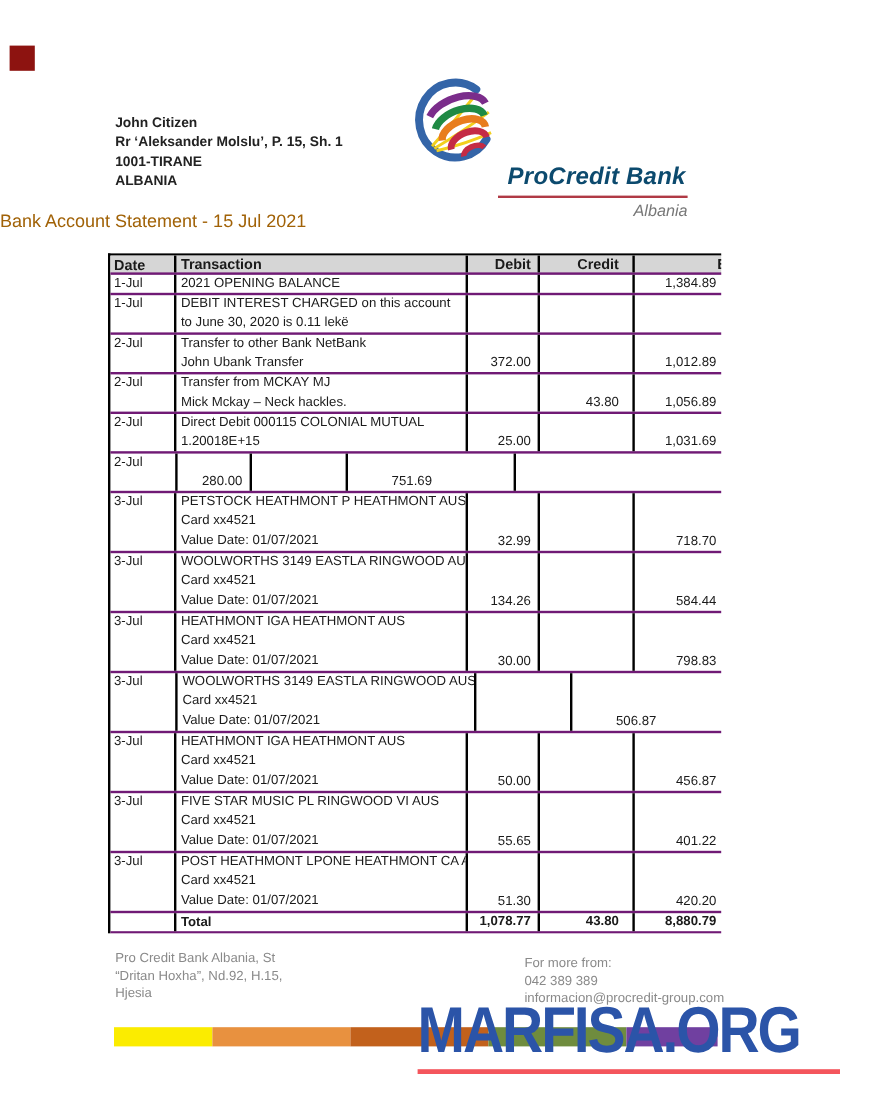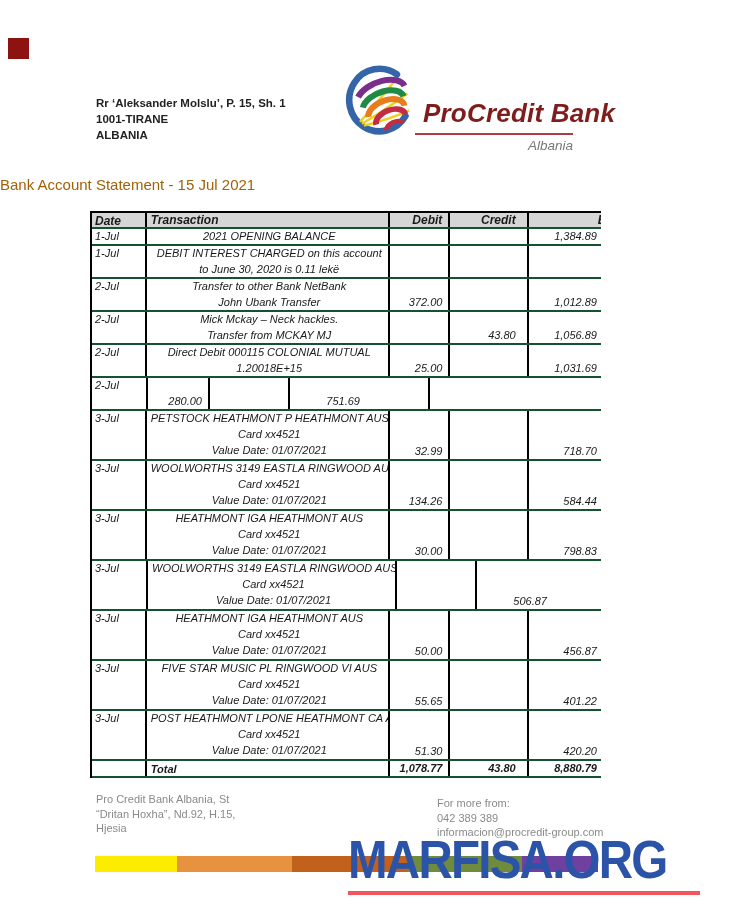--- a/index.html
+++ b/index.html
@@ -8,38 +8,38 @@
 
   .click-marker{position:absolute;left:8px;top:38px;width:21px;height:21px;background:#8D1310;}
 
   
   .address{position:absolute;left:96px;top:95px;font-size:11.5px;font-weight:bold;line-height:16px;color:#222;}
 
   
   .logo{position:absolute;left:343px;top:64px;display:flex;}
   .logo svg{display:block;}
   .logo-text{margin-left:10px;padding-top:34px;}
-  .bank-name{font-size:26px;font-weight:bold;font-style:italic;color:#7f1d1d;letter-spacing:0.2px;white-space:nowrap;}
+  .bank-name{font-size:20px;font-weight:bold;font-style:italic;color:#0c4a6e;letter-spacing:0.2px;white-space:nowrap;margin-top:38px;}
   .logo-underline{width:158px;height:2px;background:#B03A45;margin-top:4px;margin-left:-8px;}
   .bank-region{font-size:13.5px;font-style:italic;color:#777;text-align:right;margin-top:3px;width:150px;}
 
   .title{position:absolute;left:0;top:176px;width:730px;text-align:left;font-size:15px;color:#a16207;}
 
   
   .statement-table{position:absolute;left:90px;top:211px;width:511px;overflow:hidden;font-size:11px;}
   .table-inner{width:575px;border-top:2px solid #000;border-left:2px solid #000;}
-  .t-row{display:flex;border-bottom:2px solid #14532d;box-sizing:border-box;font-style:italic;}
+  .t-row{display:flex;border-bottom:2px solid #701a75;box-sizing:border-box;}
   .cell{box-sizing:border-box;border-right:2px solid #000;overflow:hidden;}
   .cell.date{width:56px;padding:1px 0 0 3px;}
   .cell.trans{width:249px;padding-left:4px;}
   .cell.num{display:flex;align-items:flex-end;justify-content:flex-end;padding-bottom:2px;}
   .cell.debit{width:62px;padding-right:6px;}
   .cell.credit{width:80px;padding-right:11px;}
   .cell.balance{width:140px;padding-right:68px;}
-  .tline{line-height:15.8px;height:15.8px;white-space:nowrap;text-align:center;}
+  .tline{line-height:15.8px;height:15.8px;white-space:nowrap;}
   .hrow{height:16px;background:#D6D6D6;font-size:12px;font-weight:bold;}
   .hrow .cell{display:flex;align-items:center;}
   .hrow .cell.date,.hrow .cell.trans{justify-content:flex-start;}
   .hrow .cell.num{align-items:center;padding-bottom:0;}
   .hrow .cell.balance{justify-content:flex-start;padding-left:69px;padding-right:0;white-space:nowrap;}
   .r1{height:17px;}.r2{height:33px;}.r3{height:50px;}
   .t-row.total{height:17px;font-weight:bold;}
   .t-row.total .cell.trans{display:flex;align-items:center;}
 
   
@@ -56,20 +56,21 @@
   .marfisa-underline{position:absolute;left:348px;top:891px;width:352px;height:4px;background:#F4555C;}
 </style>
 </head>
 <body>
 
 <div class="page">
 
   <div class="click-marker"></div>
 
   <div class="address">
+    <div>John Citizen</div>
     <div>Rr ‘Aleksander Molslu’, P. 15, Sh. 1</div>
     <div>1001-TIRANE</div>
     <div>ALBANIA</div>
   </div>
 
   <div class="logo">
     <span>
       <svg viewBox="0 0 74 76" width="70" height="74" xmlns="http://www.w3.org/2000/svg">
         <path d="M 57 10 A 32 33 0 1 0 66 54" fill="none" stroke="#3465A8" stroke-width="7" stroke-linecap="round"></path>
         <g stroke="#F2CF1D" stroke-width="2.6" fill="none">
@@ -129,22 +130,22 @@
               <div class="tline">Transfer to other Bank NetBank</div>
               <div class="tline">John Ubank Transfer</div>
             </div>
             <div class="cell num debit">372.00</div>
             <div class="cell num credit"></div>
             <div class="cell num balance">1,012.89</div>
           </div>
           <div class="t-row r2">
             <div class="cell date">2-Jul</div>
             <div class="cell trans">
+              <div class="tline">Transfer from MCKAY MJ</div>
               <div class="tline">Mick Mckay – Neck hackles.</div>
-              <div class="tline">Transfer from MCKAY MJ</div>
             </div>
             <div class="cell num debit"></div>
             <div class="cell num credit">43.80</div>
             <div class="cell num balance">1,056.89</div>
           </div>
           <div class="t-row r2">
             <div class="cell date">2-Jul</div>
             <div class="cell trans">
               <div class="tline">Direct Debit 000115 COLONIAL MUTUAL</div>
               <div class="tline">1.20018E+15</div>

